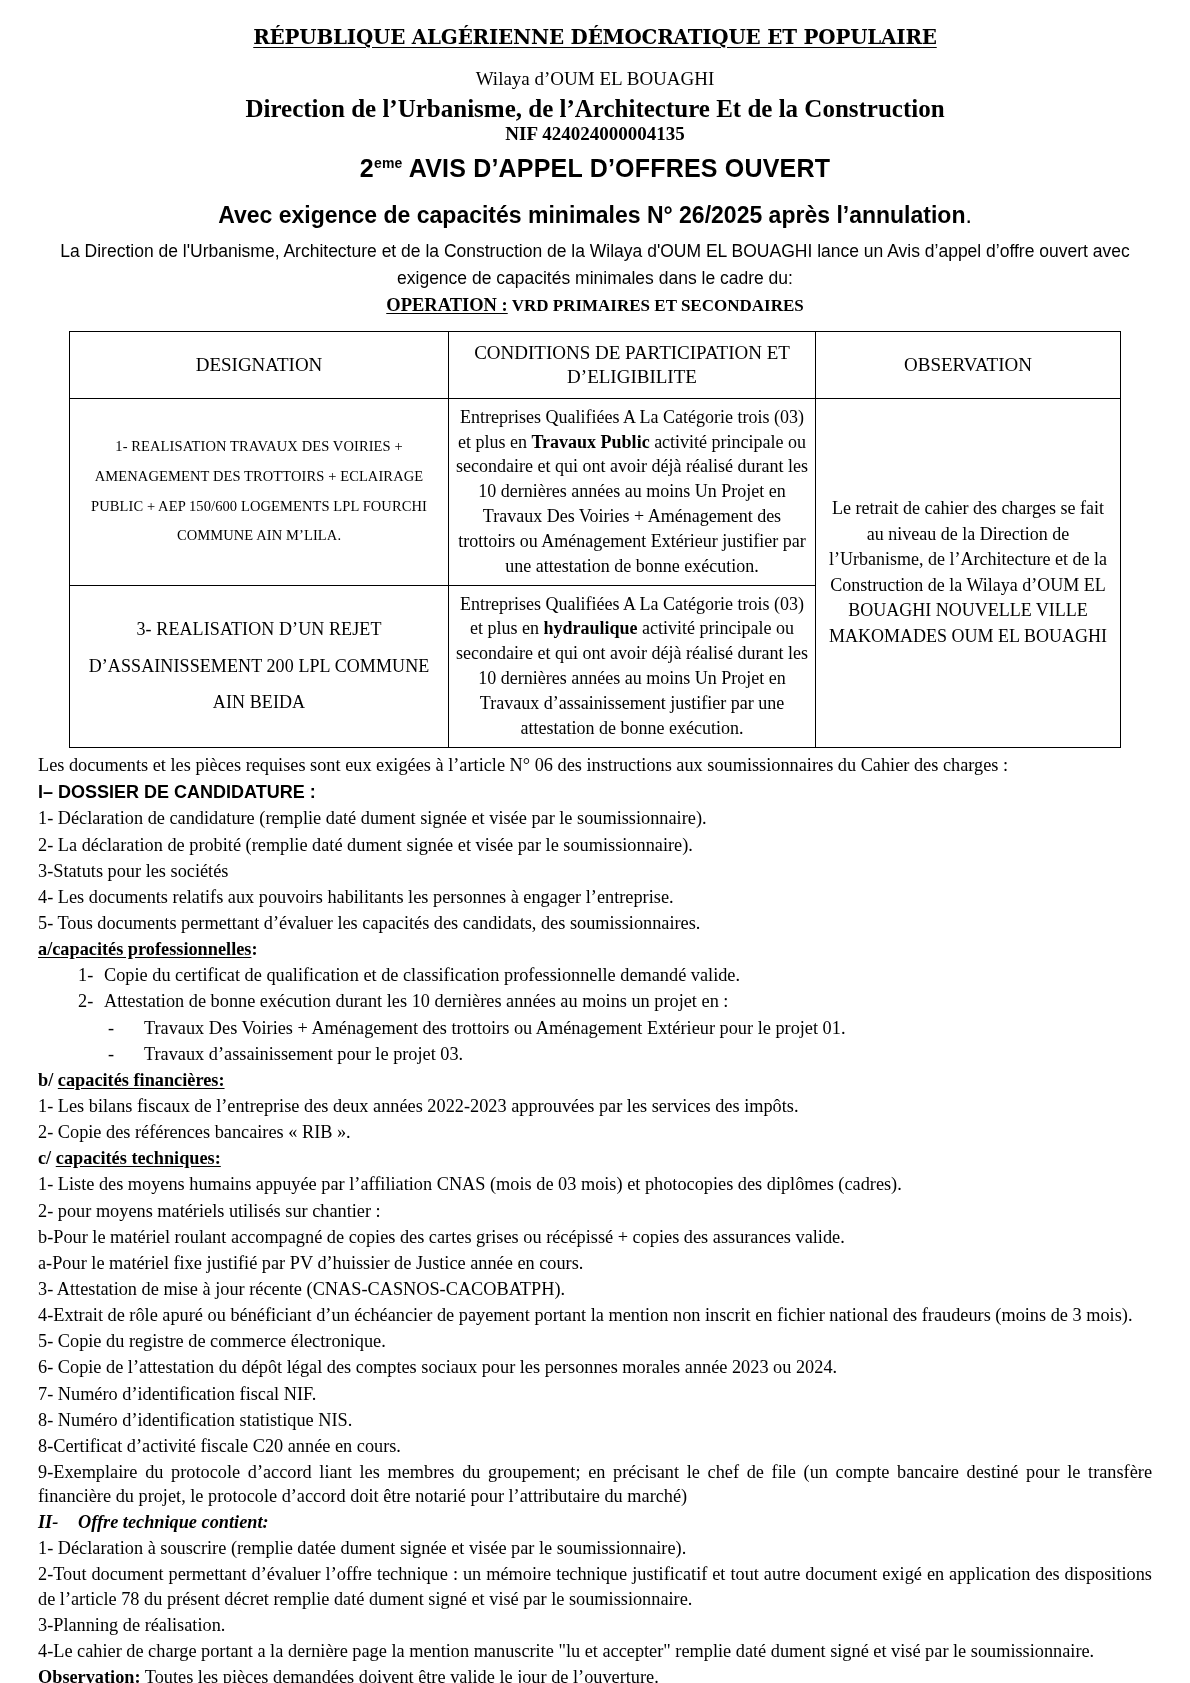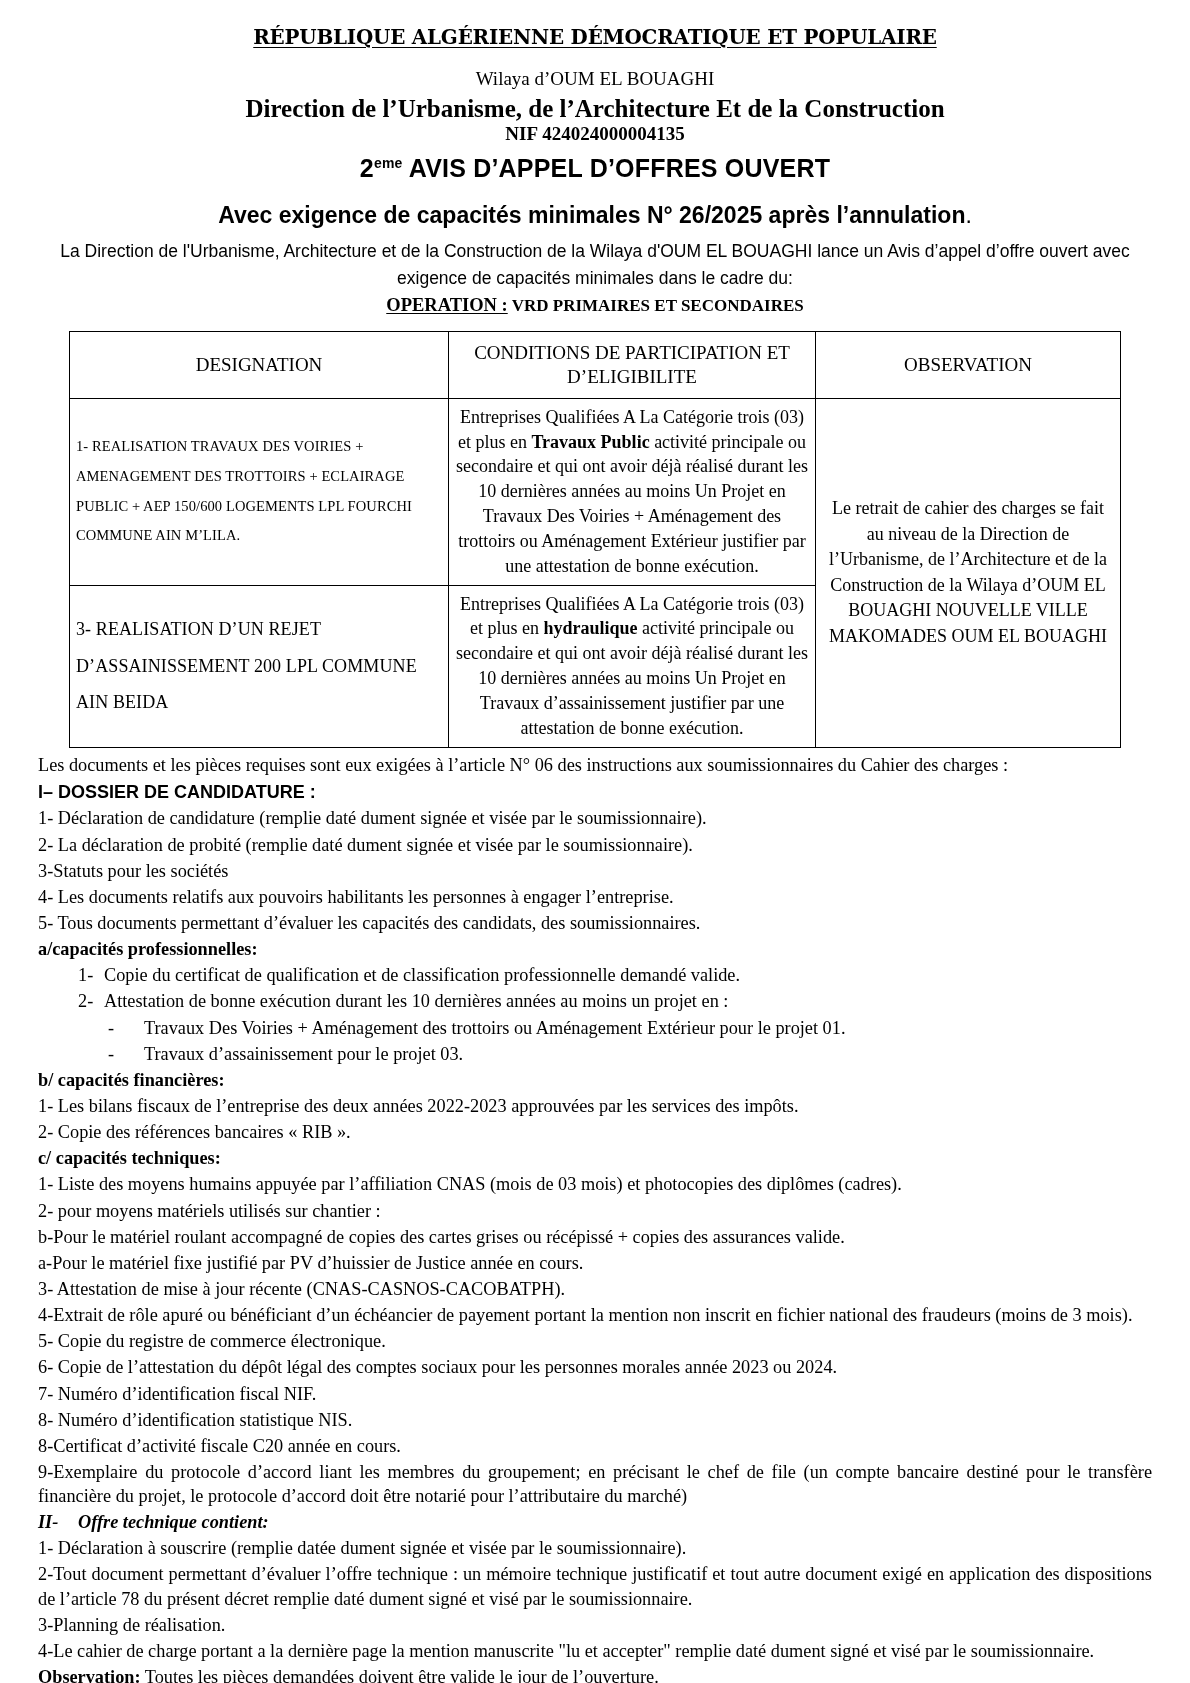--- a/index.html
+++ b/index.html
@@ -111,20 +111,21 @@
   th.col-cond  { width: 350px; margin-left: 12px; }
   th.col-obs   { width: 288px; }
   table.main-table th {
     font-weight: normal;
     font-size: 19px;
     text-align: center;
     padding: 9px 8px;
     line-height: 1.25;
   }
   td.desig {
+    text-align: center;
     font-size: 14.5px;
     line-height: 2.05;
     letter-spacing: 0.1px;
   }
   td.desig.small {
     font-size: 18px;
   }
   td.cond {
     text-align: center;
     font-size: 18px;
@@ -152,20 +153,21 @@
   .ln.sans-bold {
     font-family: "Liberation Sans", sans-serif;
     font-weight: bold;
     font-size: 18px;
     padding-top: 3px;
   }
   .ln.ul-bold {
     font-weight: bold;
   }
   .ln.ul-bold .u {
+    text-decoration: underline;
     text-underline-offset: 2px;
   }
   .ln.indent1 { padding-left: 40px; }
   .ln.indent2 { padding-left: 70px; }
   .ln.indent1 .num { display: inline-block; width: 26px; }
   .ln.indent2 .dash { display: inline-block; width: 36px; }
   .ln.justify {
     text-align: justify;
     text-align-last: left;
   }

